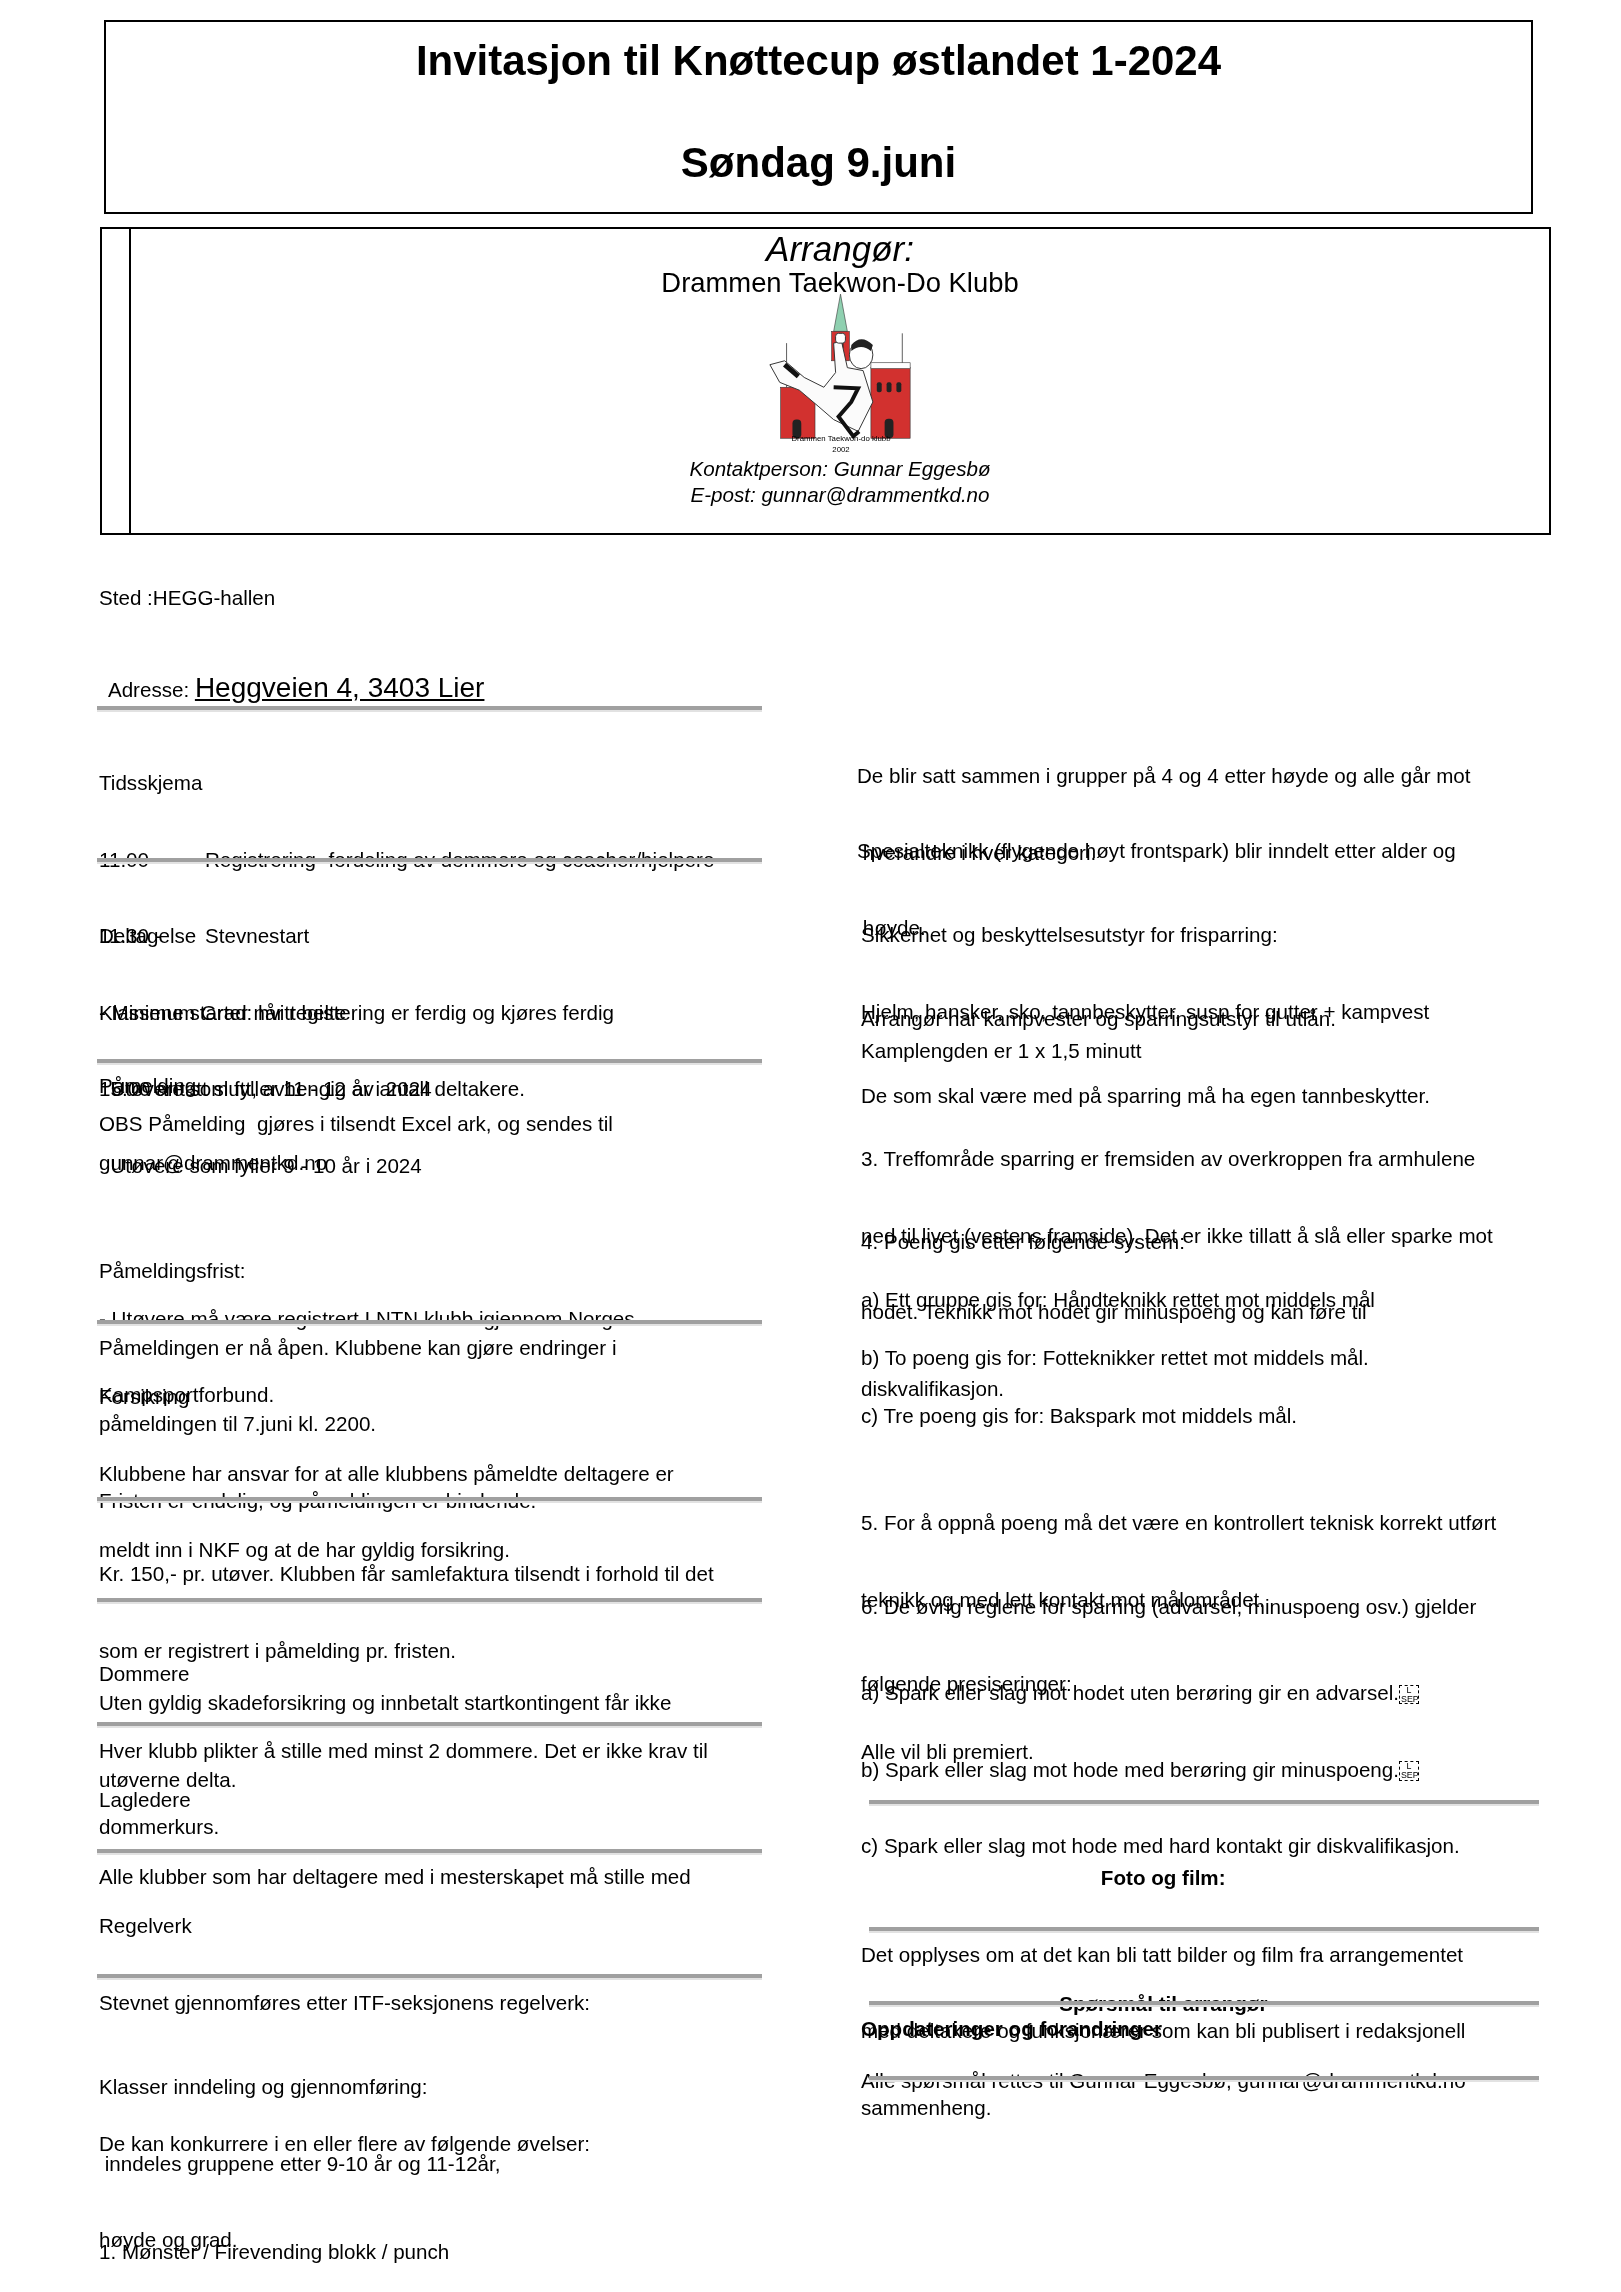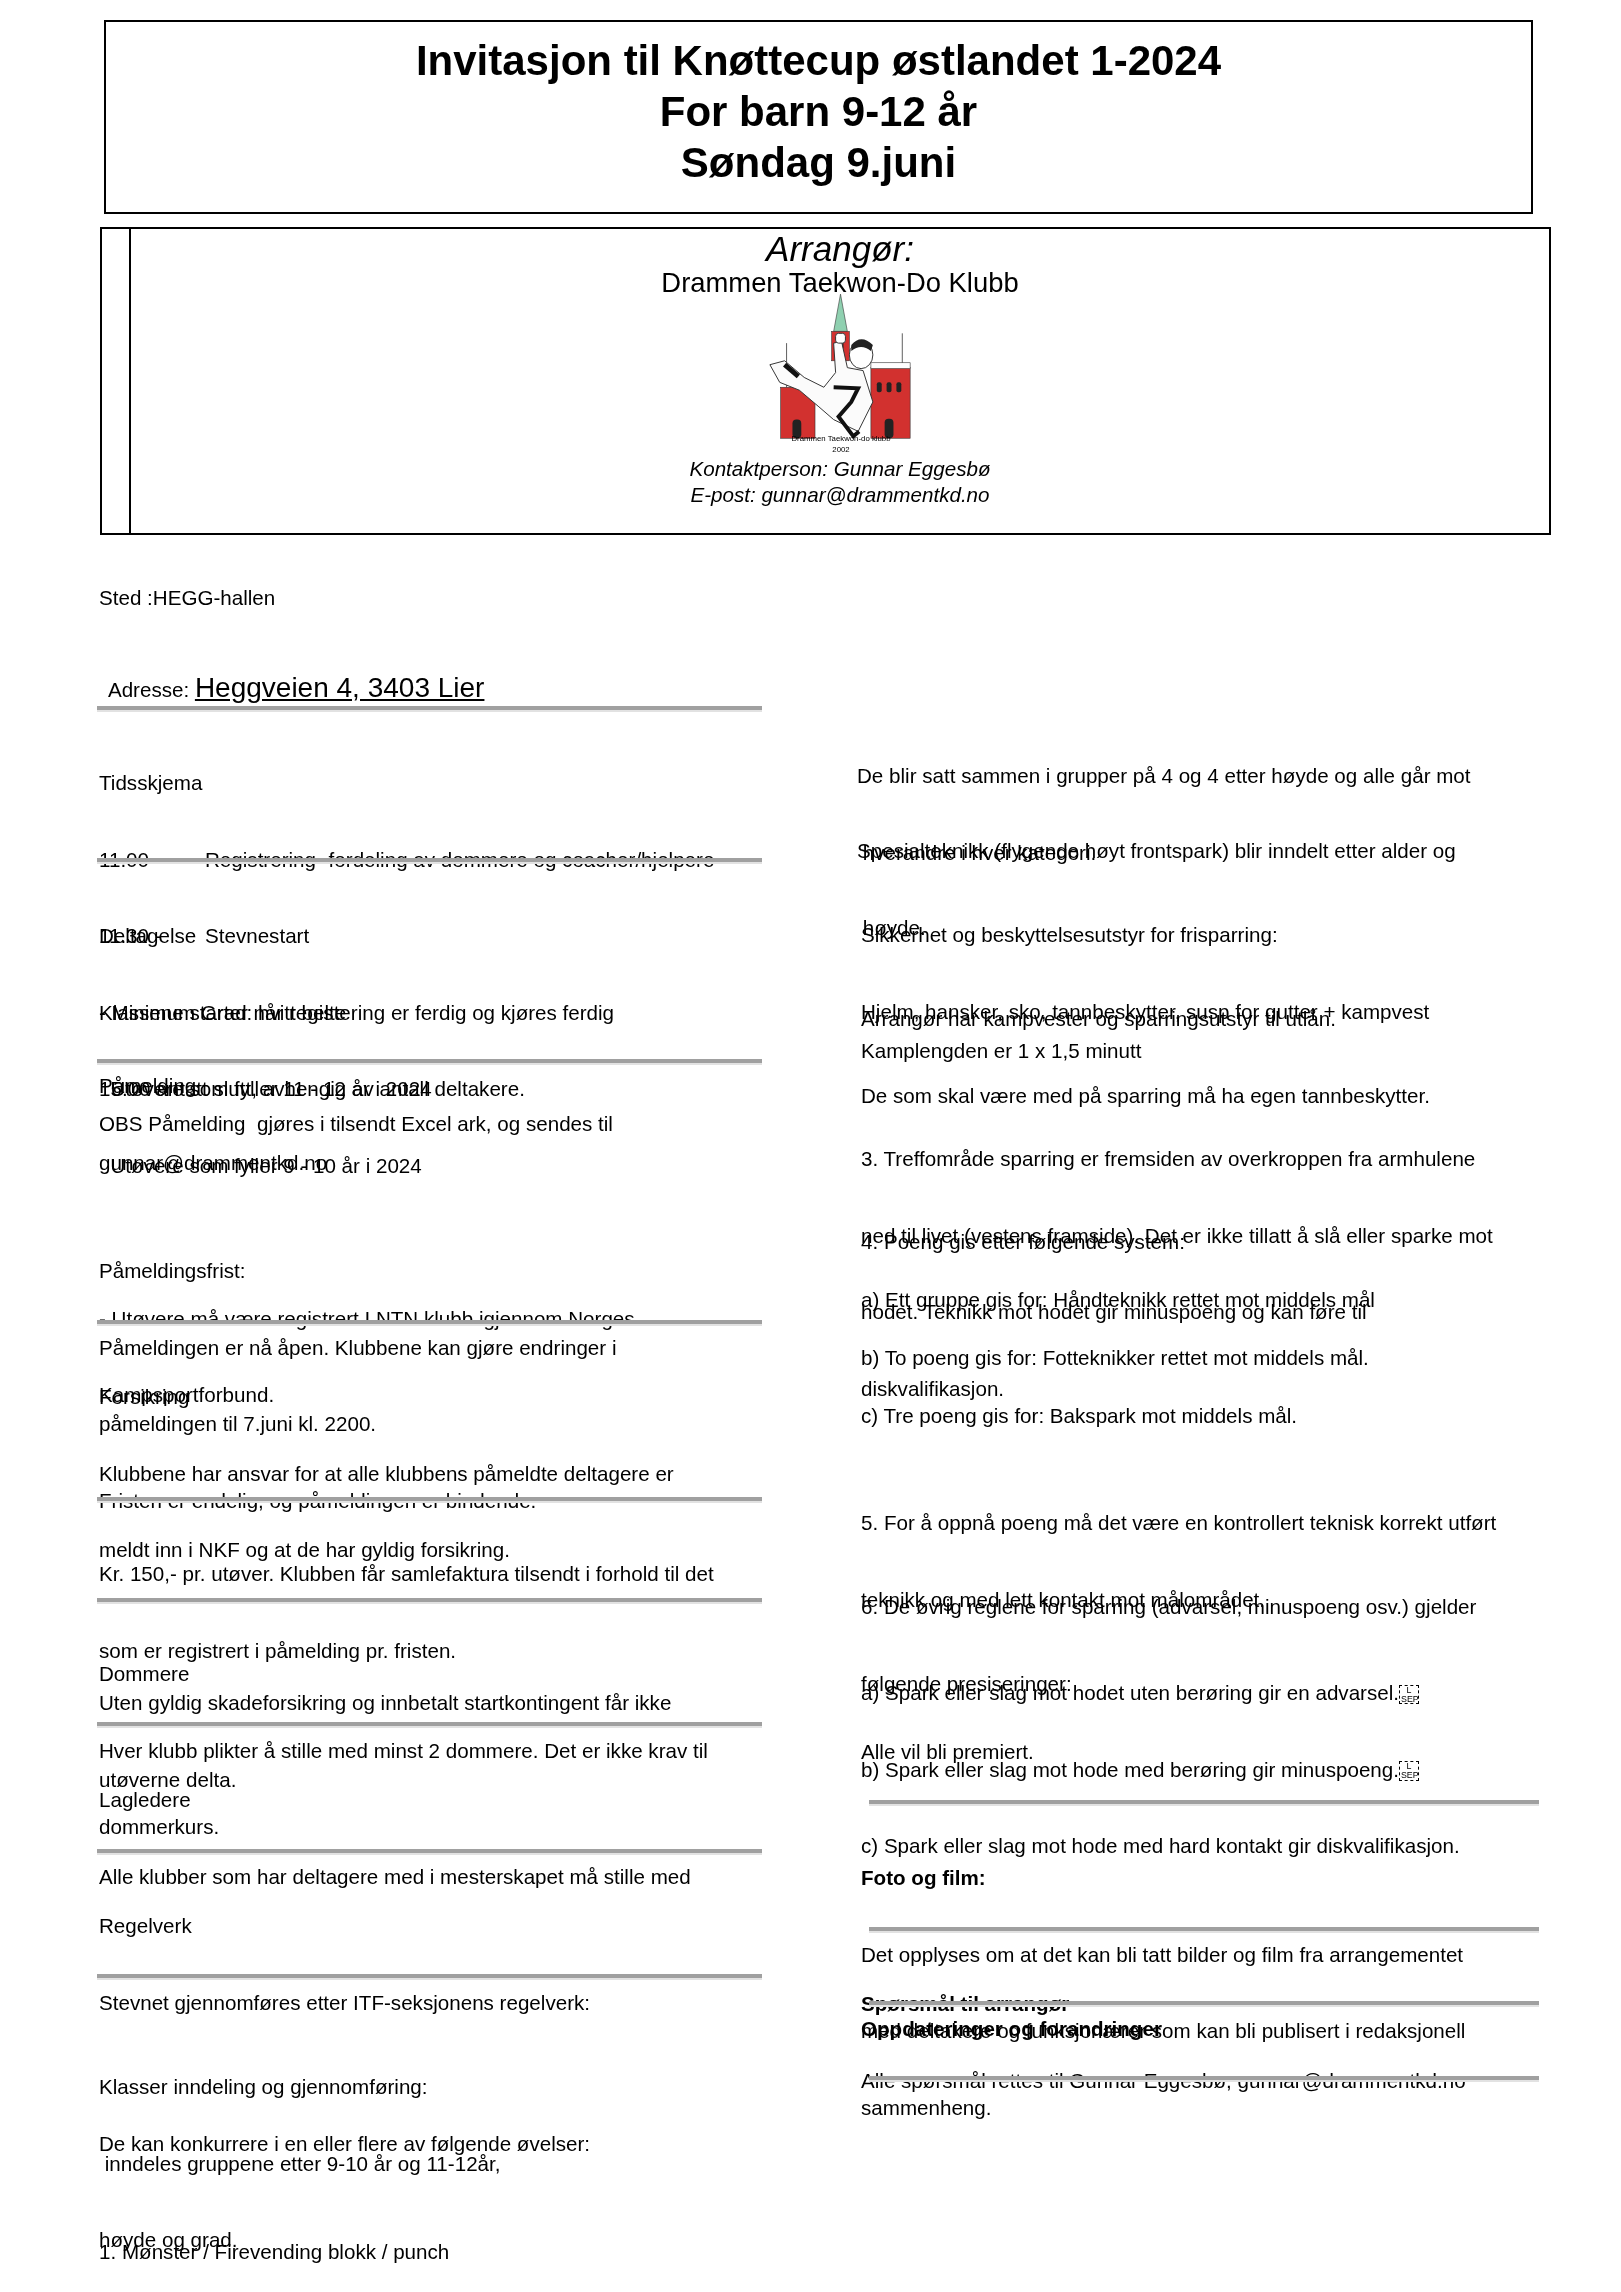--- a/index.html
+++ b/index.html
@@ -14,32 +14,31 @@
   .org-box { position: absolute; left: 100px; top: 227px; width: 1447px; height: 304px;
              border: 2.9px solid #000; }
   .org-inner-line { position: absolute; left: 26.5px; top: 0; bottom: 0; width: 2.9px; background: #000; }
   .center-line { position: absolute; left: 29px; right: 0; text-align: center; }
   .italic { font-style: italic; }
   .sep { position: absolute; height: 5.9px; background: linear-gradient(#a0a0a0 0 3.9px, #e2e2e2 3.9px 5.9px); }
   .sep-l { left: 97px; width: 665px; }
   .sep-r { left: 869px; width: 670px; }
   a.link { color: #000000; text-decoration: underline; font-size: 28px; }
   .tab { display: inline-block; width: 106px; }
-  .bold { font-weight: bold; }
+  .bold { font-weight: bold; text-align: center; }
   .glyph-sep { display: inline-block; font-size: 8.8px; line-height: 8.8px; border: 1px dashed #000;
                padding: 0 1px; vertical-align: middle; text-align: center; width: 15.7px; }
   .logo { position: absolute; left: 765px; top: 294px; width: 152px; height: 162px; }
   .logo-caption { position: absolute; left: 765px; width: 152px; text-align: center; font-size: 7.8px; line-height: 9.8px; }
 </style>
 </head>
 <body>
 
 <div class="title-box">
   <div class="title-line" style="top:14.7px">Invitasjon til Knøttecup østlandet 1-2024</div>
-  <div class="title-line" style="top:65px">For barn 9-12 år</div>
   <div class="title-line" style="top:116px">Søndag 9.juni</div>
 </div>
 
 <div class="org-box">
   <div class="org-inner-line"></div>
   <div class="center-line italic" style="top:2px;font-size:35px;line-height:35px">Arrangør:</div>
   <div class="center-line" style="top:37px;font-size:27.4px;line-height:33px">Drammen Taekwon-Do Klubb</div>
   <div class="center-line italic" style="top:227px;font-size:20.6px;line-height:25.5px">Kontaktperson: Gunnar Eggesbø</div>
   <div class="center-line italic" style="top:253px;font-size:20.6px;line-height:25.5px">E-post:  gunnar@drammentkd.no</div>
 </div>

